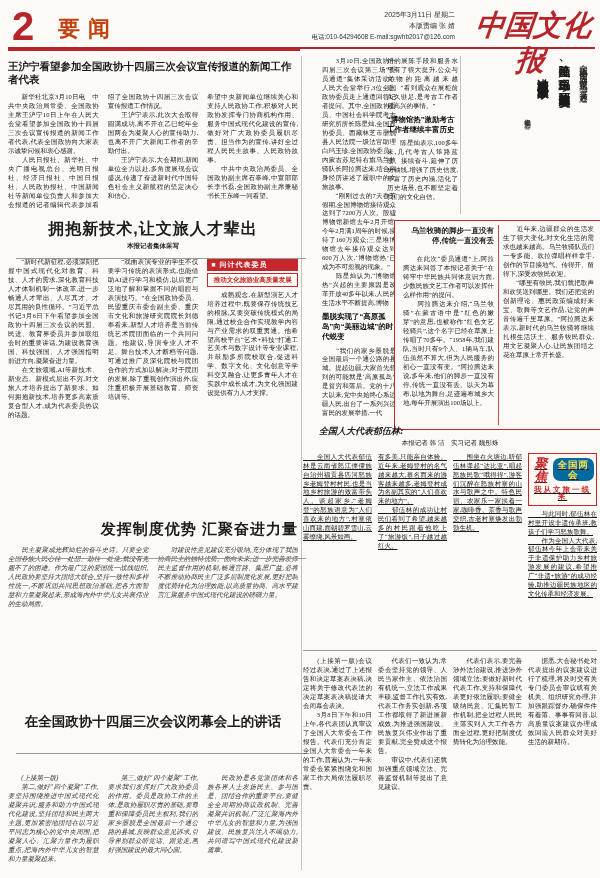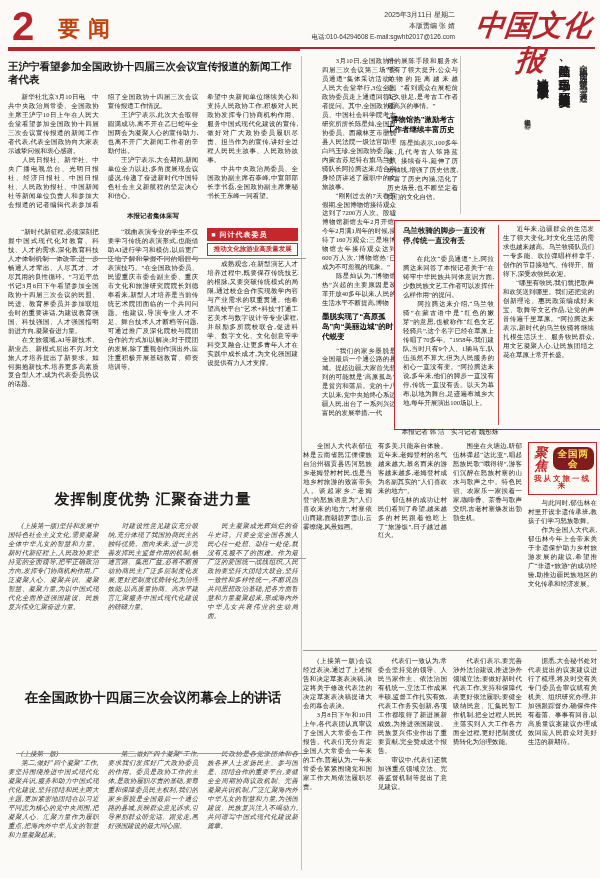--- a/index.html
+++ b/index.html
@@ -25,21 +25,21 @@
   .subhead{font:bold 7.5px/1.35 "Liberation Sans",sans-serif;text-align:left;margin:4px 0;color:#111;}
   
   .leftblock{position:absolute;left:8px;top:56px;width:290px;}
   .h-a1{font:bold 10.5px/1.2 "Liberation Sans",sans-serif;text-align:left;margin:4px 0 8px;}
   .h-a2{font:bold 16px/1.2 "Liberation Sans",sans-serif;text-align:center;margin:10px 0 4px;letter-spacing:1px;}
   .byline-c{font:bold 6.5px/1.2 "Liberation Sans",sans-serif;text-align:center;margin:3px 0 8px;color:#222;}
   .a2cols{height:252px;}
   .a1cols{height:116px;}
   .a3cols{height:158px;}
   .a4cols{height:140px;margin-top:44px;}
-  .h-a3{font:bold 15px/1.2 "Liberation Sans",sans-serif;text-align:center;margin:10px 0 14px;letter-spacing:1px;}
+  .h-a3{font:bold 15px/1.2 "Liberation Sans",sans-serif;text-align:right;margin:10px 0 8px;letter-spacing:1px;}
   .h-a4{font:bold 13.5px/1.2 "Liberation Sans",sans-serif;text-align:center;margin:10px 0 8px;}
   
   .askbadge{margin-bottom:4px;}
   .askbadge .bar{background:#c5272c;color:#fff;font:bold 7px/1 "Liberation Sans",sans-serif;
                  padding:3px 4px;letter-spacing:1px;}
   .askbadge .sub{border:1px solid #c5272c;color:#c5272c;font:bold 6.5px/1 "Liberation Sans",sans-serif;
                  text-align:center;padding:2.5px 1px;margin-top:2px;}
   
   .midcol1{position:absolute;left:307px;top:57px;width:74px;height:362px;overflow:hidden;margin-left:15px;}
   .midcol2{position:absolute;left:387px;top:57px;width:71px;height:158px;overflow:hidden;}
@@ -48,32 +48,32 @@
          writing-mode:vertical-rl;overflow:hidden;}
   .vkicker{font:8.5px/1 "Liberation Sans",sans-serif;letter-spacing:1.5px;color:#222;margin:0 8px 0 10px;padding-top:2px;}
   .vh1{font:bold 11.5px/1 "Liberation Sans",sans-serif;letter-spacing:0.5px;margin:0 4px;}
   .vh2{font:bold 11.5px/1 "Liberation Sans",sans-serif;letter-spacing:1px;margin:0 10px 0 4px;padding-top:14px;}
   .vbyline{font:6.5px/1 "Liberation Sans",sans-serif;margin:0 6px;padding-top:58px;color:#333;}
   
   .redbox{position:absolute;left:394px;top:220px;width:199px;height:200px;
           border:1.5px solid #c5272c;display:flex;padding:4px;gap:0;background:#fbfaf7;}
   .redbox .bcol{flex:1;overflow:hidden;padding:0 4px;}
   .redbox .bdiv{width:0;border-left:1px solid #d0494d;}
-  .boxhead{font:bold 7.5px/1.35 "Liberation Sans",sans-serif;text-align:left;margin:1px 0 9px;}
+  .boxhead{font:bold 7.5px/1.35 "Liberation Sans",sans-serif;text-align:right;margin:1px 0 9px;}
   
   .a5{position:absolute;left:303px;top:426px;width:294px;}
   .a5 .kicker{font:bold italic 9px/1.2 "DejaVu Serif",serif;margin-left:16px;}
   .h-a5{font:bold 15.5px/1.2 "Liberation Sans",sans-serif;text-align:center;margin:3px 0 2px;}
   .a5 .byline{font:6.5px/1.2 "Liberation Sans",sans-serif;text-align:center;margin:2px 0 6px;color:#222;}
-  .a5cols{height:160px;gap:6px;}
+  .a5cols{height:160px;gap:6px;text-decoration:underline;}
   
   .focusbadge{border:1.5px solid #c5272c;padding:3px 2px 4px;margin-bottom:4px;text-align:center;background:#fdf8f2;}
   .focusbadge .row{display:flex;align-items:center;justify-content:center;gap:2px;}
   .focusbadge .seal{font:bold italic 13px/1 "DejaVu Serif",serif;color:#c5272c;}
-  .focusbadge .pill{background:#7f1d1d;color:#ffe14d;font:bold 9.5px/1 "Liberation Sans",sans-serif;
+  .focusbadge .pill{background:#0369a1;color:#ffe14d;font:bold 9.5px/1 "Liberation Sans",sans-serif;
                     padding:2px 5px;border-radius:7px;letter-spacing:1px;}
   .focusbadge .tag{font:bold 7.5px/1 "Liberation Sans",sans-serif;color:#c5272c;letter-spacing:2px;margin-top:3px;}
   
   .bottomrule{position:absolute;left:303px;top:650px;width:294px;border-top:1px solid #9a9a9a;}
   .bottomblock{position:absolute;left:303px;top:657px;width:294px;height:212px;}
   .bottomblock .cols{gap:6px;height:212px;}
 </style>
 </head>
 <body>
 
@@ -103,42 +103,42 @@
         <div class="col para">绍了全国政协十四届三次会议宣传报道工作情况。
 　　王沪宁表示,此次大会取得圆满成功,离不开在乙巳蛇年全国两会为凝聚人心的宣传助力,也离不开广大新闻工作者的辛勤付出。
 　　王沪宁表示,大会期间,新闻单位全力以赴,多角度展现会议盛况,传递了奋进新时代中国特色社会主义新航程的坚定决心和信心。</div>
         <div class="col para">希望中央新闻单位继续关心和支持人民政协工作,积极对人民政协发挥专门协商机构作用、服务中国式现代化建设的宣传,做好对广大政协委员履职尽责、担当作为的宣传,讲好全过程人民民主故事、人民政协故事。
 　　中共中央政治局委员、全国政协副主席石泰峰,中宣部部长李书磊,全国政协副主席兼秘书长王东峰一同看望。</div>
       </div>
     </div>
     <div class="hline" style="top:202px;"></div>
 
     <div>
+      <div class="h-a2">拥抱新技术,让文旅人才辈出</div>
       <div class="byline-c">本报记者集体采写</div>
       <div class="cols a2cols">
         <div class="col para">　　“新时代新征程,必须深刻把握中国式现代化对教育、科技、人才的需求,深化教育科技人才体制机制一体改革,进一步畅通人才辈出、人尽其才、才尽其用的良性循环。”习近平总书记3月6日下午看望参加全国政协十四届三次会议的民盟、民进、教育界委员并参加联组会时的重要讲话,为建设教育强国、科技强国、人才强国指明前进方向,凝聚奋进力量。
 　　在文旅领域,AI等新技术、新业态、新模式层出不穷,对文旅人才培养提出了新要求。如何拥抱新技术,培养更多高素质复合型人才,成为代表委员热议的话题。</div>
         <div class="col para">　　“戏曲表演专业的学生不仅要学习传统的表演形式,也能借助AI进行学习和模仿,以后更广泛地了解和掌握不同的唱腔与表演技巧。”在全国政协委员、民盟重庆市委会副主委、重庆市文化和旅游研究院院长刘德奉看来,新型人才培养是当前传统艺术院团面临的一个共同问题。他建议,导演专业人才不足、舞台技术人才断档等问题,可通过推广及深化院校与院团合作的方式加以解决;对于院团的发展,除了重视创作演出外,应注重积极开展基础教育、师资培训等。</div>
         <div class="col">
           <div class="askbadge">
             <div class="bar">■ 问计代表委员</div>
             <div class="sub">推动文化旅游业高质量发展</div>
           </div>
           <div class="para">　　成熟观念,在新型演艺人才培养过程中,既要保存传统技艺的根脉,又要突破传统模式的局限,通过校企合作实现教学内容与产业需求的双重贯通。他希望高校平台“艺术+科技”打通工艺美术与数字设计等专业课程,并鼓励多所院校联合,促进科学、数字文化、文化创意等学科交叉融合,让更多青年人才在实践中成长成才,为文化强国建设提供有力人才支撑。</div>
         </div>
       </div>
     </div>
     <div class="hline" style="top:502px;"></div>
 
     <div class="kai">
       <div class="h-a3" style="font-style:normal;">发挥制度优势 汇聚奋进力量</div>
       <div class="cols a3cols">
-        <div class="col para kai">　　(上接第一版)坚持和发展中国特色社会主义文化,需要凝聚全体中华儿女的智慧和力量。新时代新征程上,人民政协要坚持党的全面领导,把牢正确政治方向,发挥专门协商机构作用,广泛凝聚人心、凝聚共识、凝聚智慧、凝聚力量,为以中国式现代化全面推进强国建设、民族复兴伟业汇聚奋进力量。</div>
+        <div class="col para kai">　　民主凝聚成光辉灿烂的奋斗史诗。只要全党全国各族人民心往一处想、劲往一处使,就没有克服不了的困难。作为最广泛的爱国统一战线组织,人民政协要坚持大团结大联合,坚持一致性和多样性统一,不断巩固共同思想政治基础,把各方面智慧和力量凝聚起来,形成海内外中华儿女共襄伟业的生动局面。</div>
         <div class="col para kai">　　对建设性意见建议充分吸纳,充分体现了我国协商民主的独特优势。面向未来,进一步完善发挥民主监督作用的机制,畅通言路、集思广益,必将不断推动协商民主广泛多层制度化发展,更好把制度优势转化为治理效能,以高质量协商、高水平建言汇聚服务中国式现代化建设的磅礴力量。</div>
-        <div class="col para kai">　　民主凝聚成光辉灿烂的奋斗史诗。只要全党全国各族人民心往一处想、劲往一处使,就没有克服不了的困难。作为最广泛的爱国统一战线组织,人民政协要坚持大团结大联合,坚持一致性和多样性统一,不断巩固共同思想政治基础,把各方面智慧和力量凝聚起来,形成海内外中华儿女共襄伟业的生动局面。</div>
       </div>
     </div>
     <div class="hline" style="top:697px;"></div>
 
     <div>
       <div class="h-a4">在全国政协十四届三次会议闭幕会上的讲话</div>
       <div class="cols a4cols">
         <div class="col para kai">　　(上接第一版)
 　　第二,做好“四个凝聚”工作,要坚持围绕推进中国式现代化凝聚共识,服务和助力中国式现代化建设,坚持团结和民主两大主题,更加紧密地团结在以习近平同志为核心的党中央周围,把凝聚人心、汇聚力量作为履职重点,把海内外中华儿女的智慧和力量凝聚起来。</div>
         <div class="col para kai">　　第三,做好“四个凝聚”工作,要求我们发挥好广大政协委员的作用。委员是政协工作的主体,是政协履职尽责的基础,要尊重和保障委员民主权利,我们的家乡墨脱是全国最后一个通公路的县城,反映群众意见诉求,引导界别群众听党话、跟党走,画好强国建设的最大同心圆。</div>
@@ -174,20 +174,21 @@
 　　阿拉腾达来介绍,“乌兰牧骑”在蒙古语中是“红色的嫩芽”的意思,也被称作“红色文艺轻骑兵”,这个名字已经在草原上传唱了70多年。“1958年,我们建队,当时只有9个人、1辆马车,队伍虽然不算大,但为人民服务的初心一直没有变。”阿拉腾达来说,多年来,他们的脚步一直没有停,传统一直没有丢。以天为幕布,以地为舞台,足迹遍布城乡大地,每年开展演出100场以上。</div>
     </div>
     <div class="bdiv"></div>
     <div class="bcol">
       <div class="para">　　近年来,边疆群众的生活发生了很大变化,对文化生活的需求也越来越高。乌兰牧骑队员们一专多能、吹拉弹唱样样拿手,创作的节目接地气、传得开、留得下,深受农牧民欢迎。
 　　“哪里有牧民,我们就把歌声和欢笑送到哪里。我们还把党的创新理论、惠民政策编成好来宝、歌舞等文艺作品,让党的声音传遍千里草原。”阿拉腾达来表示,新时代的乌兰牧骑将继续扎根生活沃土、服务牧民群众,用文艺凝聚人心,让民族团结之花在草原上常开长盛。</div>
     </div>
   </div>
 
   <div class="a5">
+    <div class="kicker">全国人大代表郁伍林:</div>
     <div class="byline">本报记者 韩 洁　实习记者 魏彤烁</div>
     <div class="cols a5cols">
       <div class="col para">　　全国人大代表郁伍林是云南省怒江傈僳族自治州福贡县匹河怒族乡老姆登村村民,也是当地乡村旅游的致富带头人。谈起家乡,“老姆登”的怒族语意为“人们喜欢来的地方”,村寨依山而建,面朝碧罗雪山,云雾缭绕,风景如画。</div>
       <div class="col para">有多美,只能亲自体验。近年来,老姆登村的名气越来越大,慕名而来的游客越来越多,老姆登村成为名副其实的“人们喜欢来的地方”。
 　　郁伍林的成功让村民们看到了希望,越来越多的村民跟着他吃上了“旅游饭”,日子越过越红火。</div>
       <div class="col para">　　围坐在火塘边,听郁伍林弹起“达比亚”,唱起怒族民歌“哦得得”,游客们沉醉在怒族村寨的山水与歌声之中。特色民宿、农家乐一家挨着一家,咖啡香、茶香与歌声交织,古老村寨焕发出勃勃生机。</div>
       <div class="col">
         <div class="focusbadge">
           <div class="row">
             <span class="seal">聚焦</span>

